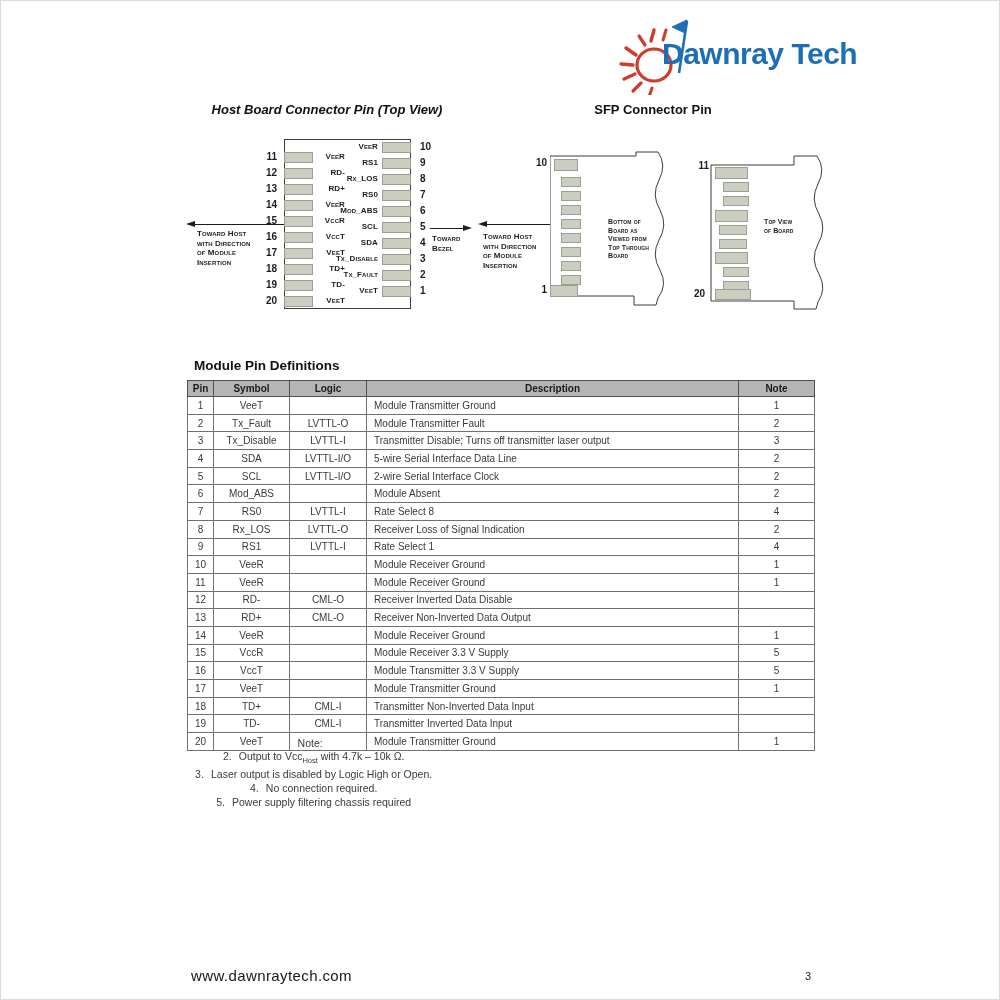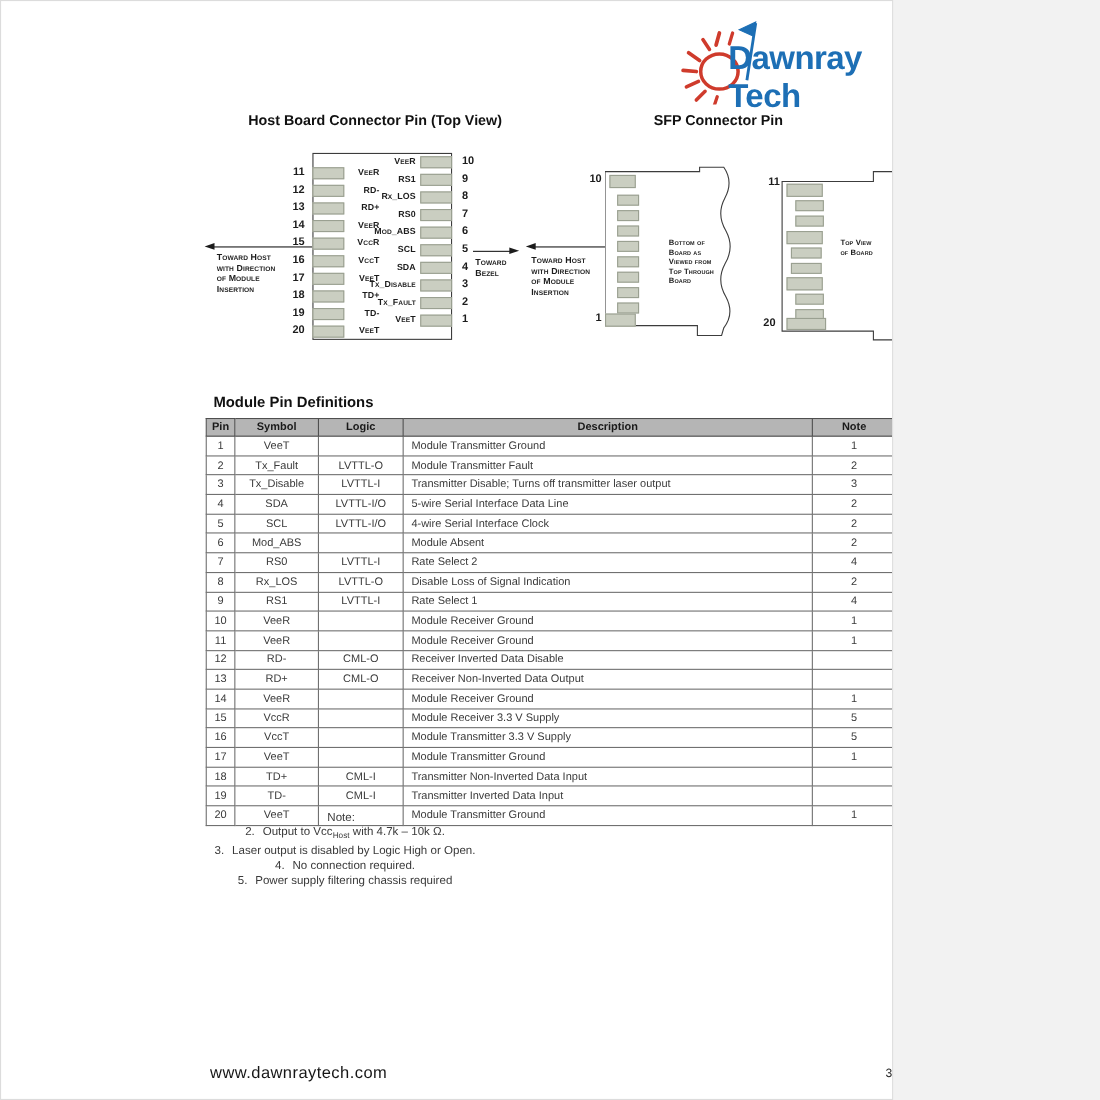--- a/index.html
+++ b/index.html
@@ -1,17 +1,17 @@
 <!DOCTYPE html>
 <html><head>
 <meta charset="utf-8">
 <style>
   html,body{margin:0;padding:0;background:#f2f2f2;}
   .page{
-    position:relative;width:812px;height:1000px;background:#ffffff;
+    position:relative;width:1000px;height:1000px;background:#ffffff;
     border:1px solid #dcdcdc;box-sizing:border-box;overflow:hidden;
     font-family:"Liberation Sans",sans-serif;color:#222;
   }
   .abs{position:absolute;}
   
   .logo-text{
     position:absolute;left:661px;top:36px;
     font-size:30px;font-weight:bold;letter-spacing:-0.5px;
     color:#1d6fb5;
   }
@@ -79,21 +79,21 @@
       <line x1="36" y1="84" x2="39" y2="75" stroke-width="3"></line>
       <ellipse cx="41" cy="52" rx="17" ry="16" stroke-width="3.2"></ellipse>
     </g>
     <g stroke="#1d6fb5" fill="#1d6fb5">
       <line x1="74" y1="8" x2="66" y2="60" stroke-width="2.6"></line>
       <polygon points="74,7 59,14 72,20"></polygon>
     </g>
   </svg>
   <div class="logo-text">Dawnray Tech</div>
 
-  <div class="dg-title" style="left:190px;">Host Board Connector Pin (Top View)</div>
+  <div class="dg-title" style="left:176px;font-style:italic;">Host Board Connector Pin (Top View)</div>
   <div class="dg-title" style="left:502px;">SFP Connector Pin</div>
 
   <div class="hostbox"></div>
 
   <div class="arr-l" style="left:185px;top:220px;"></div>
   <div class="hline" style="left:192px;top:223px;width:91px;"></div>
   <div class="ann" style="left:196px;top:228px;">Toward Host
 with Direction
 of Module
 Insertion</div>
@@ -173,42 +173,42 @@
           <td>4</td>
           <td>SDA</td>
           <td>LVTTL-I/O</td>
           <td class="desc">5-wire Serial Interface Data Line</td>
           <td>2</td>
         </tr>
         <tr>
           <td>5</td>
           <td>SCL</td>
           <td>LVTTL-I/O</td>
-          <td class="desc">4-wire Serial Interface Clock</td>
+          <td class="desc">2-wire Serial Interface Clock</td>
           <td>2</td>
         </tr>
         <tr>
           <td>6</td>
           <td>Mod_ABS</td>
           <td></td>
           <td class="desc">Module Absent</td>
           <td>2</td>
         </tr>
         <tr>
           <td>7</td>
           <td>RS0</td>
           <td>LVTTL-I</td>
-          <td class="desc">Rate Select 2</td>
+          <td class="desc">Rate Select 8</td>
           <td>4</td>
         </tr>
         <tr>
           <td>8</td>
           <td>Rx_LOS</td>
           <td>LVTTL-O</td>
-          <td class="desc">Disable Loss of Signal Indication</td>
+          <td class="desc">Receiver Loss of Signal Indication</td>
           <td>2</td>
         </tr>
         <tr>
           <td>9</td>
           <td>RS1</td>
           <td>LVTTL-I</td>
           <td class="desc">Rate Select 1</td>
           <td>4</td>
         </tr>
         <tr>

